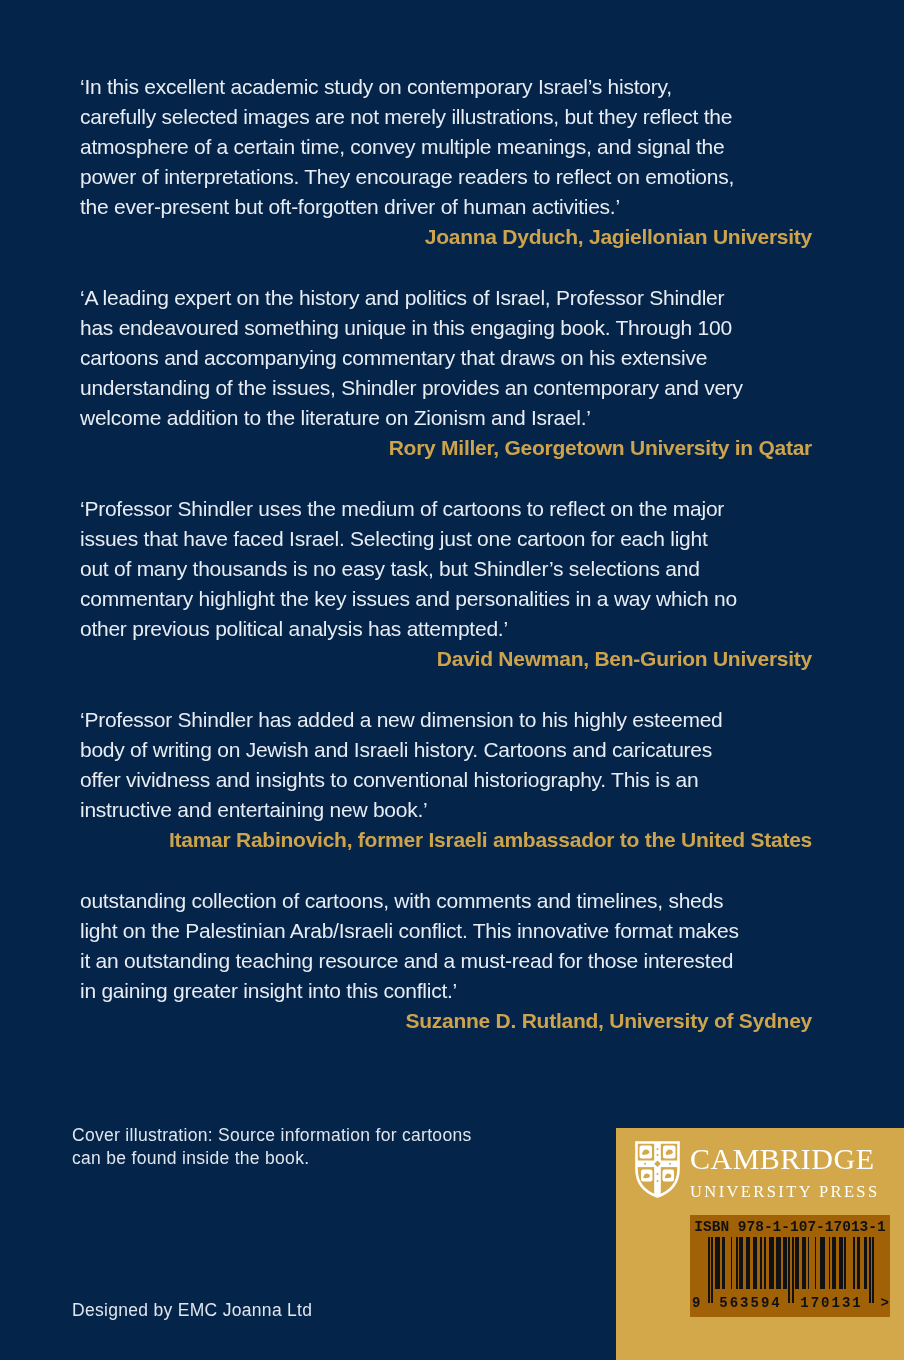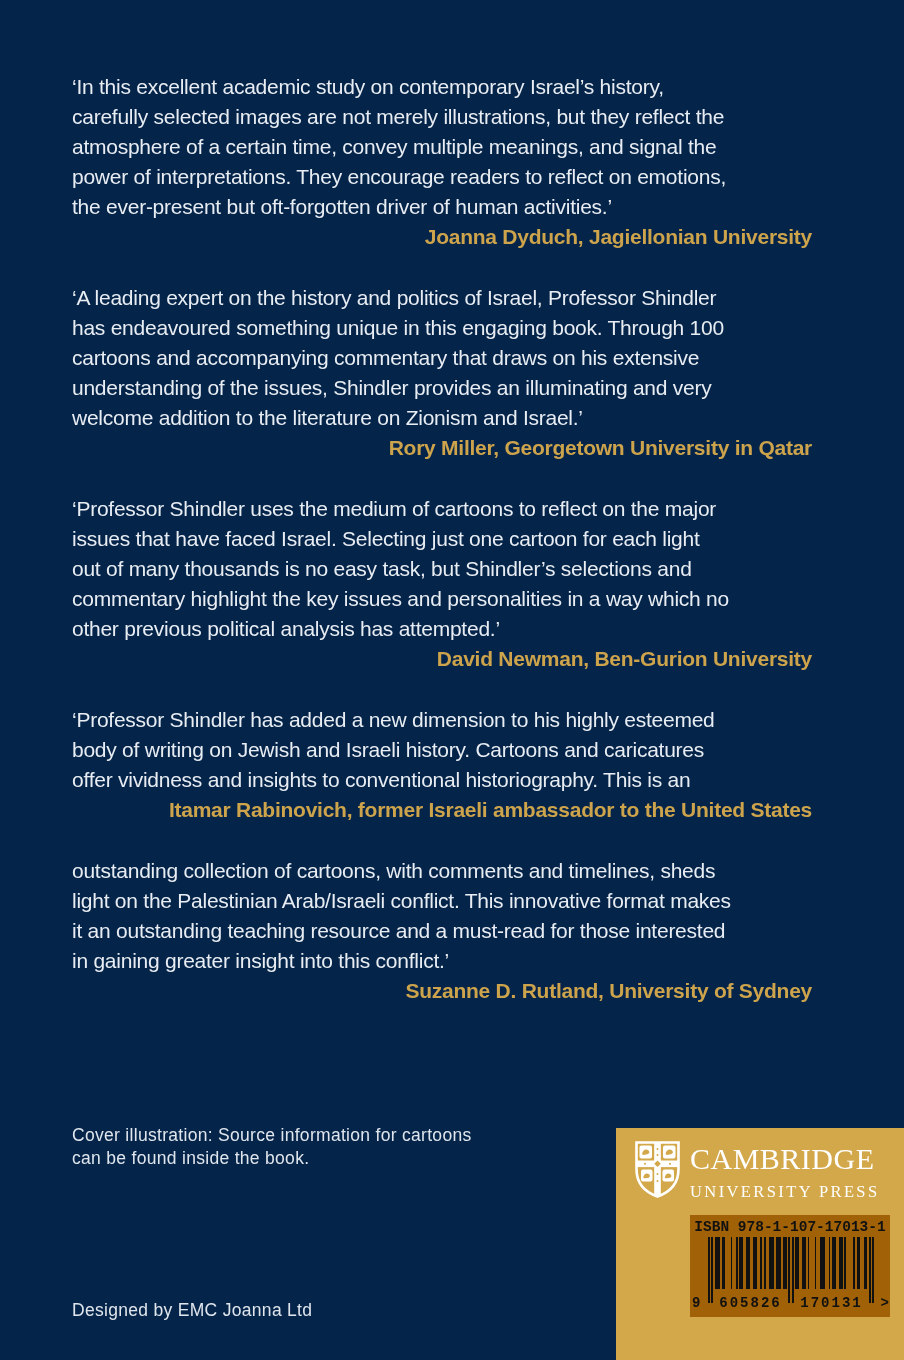--- a/index.html
+++ b/index.html
@@ -8,21 +8,21 @@
     --gold-text:#cda44c;
     --quote:#e8edf3;
   }
   html,body{margin:0;padding:0;}
   body{
     width:904px;height:1360px;position:relative;overflow:hidden;
     background:var(--navy);
     font-family:"Liberation Sans", sans-serif;
   }
   .quotes{position:absolute;left:72px;top:72px;width:740px;}
-  .quote-block{margin:0 0 31px 0;}
+  .quote-block{margin:0 0 31px 8px;}
   .qline{
     margin:0;color:var(--quote);font-size:21px;line-height:30px;
     letter-spacing:-0.25px;white-space:nowrap;
   }
   .qattr{
     margin:0;color:var(--gold-text);font-size:21px;line-height:30px;
     font-weight:bold;letter-spacing:-0.25px;white-space:nowrap;text-align:right;
   }
   .cover-note{
     position:absolute;left:72px;top:1124px;color:#e0e6ed;
@@ -78,38 +78,39 @@
     <p class="qline">atmosphere of a certain time, convey multiple meanings, and signal the</p>
     <p class="qline">power of interpretations. They encourage readers to reflect on emotions,</p>
     <p class="qline">the ever-present but oft-forgotten driver of human activities.’</p>
     <p class="qattr">Joanna Dyduch, Jagiellonian University</p>
   </div>
 
   <div class="quote-block">
     <p class="qline">‘A leading expert on the history and politics of Israel, Professor Shindler</p>
     <p class="qline">has endeavoured something unique in this engaging book. Through 100</p>
     <p class="qline">cartoons and accompanying commentary that draws on his extensive</p>
-    <p class="qline">understanding of the issues, Shindler provides an illuminating and very</p>
+    <p class="qline">understanding of the issues, Shindler provides an contemporary and very</p>
     <p class="qline">welcome addition to the literature on Zionism and Israel.’</p>
     <p class="qattr">Rory Miller, Georgetown University in Qatar</p>
   </div>
 
   <div class="quote-block">
     <p class="qline">‘Professor Shindler uses the medium of cartoons to reflect on the major</p>
     <p class="qline">issues that have faced Israel. Selecting just one cartoon for each light</p>
     <p class="qline">out of many thousands is no easy task, but Shindler’s selections and</p>
     <p class="qline">commentary highlight the key issues and personalities in a way which no</p>
     <p class="qline">other previous political analysis has attempted.’</p>
     <p class="qattr">David Newman, Ben-Gurion University</p>
   </div>
 
   <div class="quote-block">
     <p class="qline">‘Professor Shindler has added a new dimension to his highly esteemed</p>
     <p class="qline">body of writing on Jewish and Israeli history. Cartoons and caricatures</p>
     <p class="qline">offer vividness and insights to conventional historiography. This is an</p>
+    <p class="qline">instructive and entertaining new book.’</p>
     <p class="qattr">Itamar Rabinovich, former Israeli ambassador to the United States</p>
   </div>
 
   <div class="quote-block">
     <p class="qline">outstanding collection of cartoons, with comments and timelines, sheds</p>
     <p class="qline">light on the Palestinian Arab/Israeli conflict. This innovative format makes</p>
     <p class="qline">it an outstanding teaching resource and a must-read for those interested</p>
     <p class="qline">in gaining greater insight into this conflict.’</p>
     <p class="qattr">Suzanne D. Rutland, University of Sydney</p>
   </div>
@@ -213,19 +214,19 @@
           <rect x="83" y="0" width="1" height="52" fill="#111"></rect>
           <rect x="85" y="0" width="1" height="52" fill="#111"></rect>
           <rect x="86" y="0" width="1" height="52" fill="#111"></rect>
           <rect x="89" y="0" width="1" height="52" fill="#111"></rect>
           <rect x="90" y="0" width="1" height="52" fill="#111"></rect>
           <rect x="92" y="0" width="1" height="66" fill="#111"></rect>
           <rect x="94" y="0" width="1" height="66" fill="#111"></rect>
         </svg>
       <div class="digits">
         <span class="d9">9</span>
-        <span class="dg1">605826</span>
+        <span class="dg1">563594</span>
         <span class="dg2">170131</span>
         <span class="dgt">&gt;</span>
       </div>
     </div>
   </div>
 </div>
 
 </body></html>

